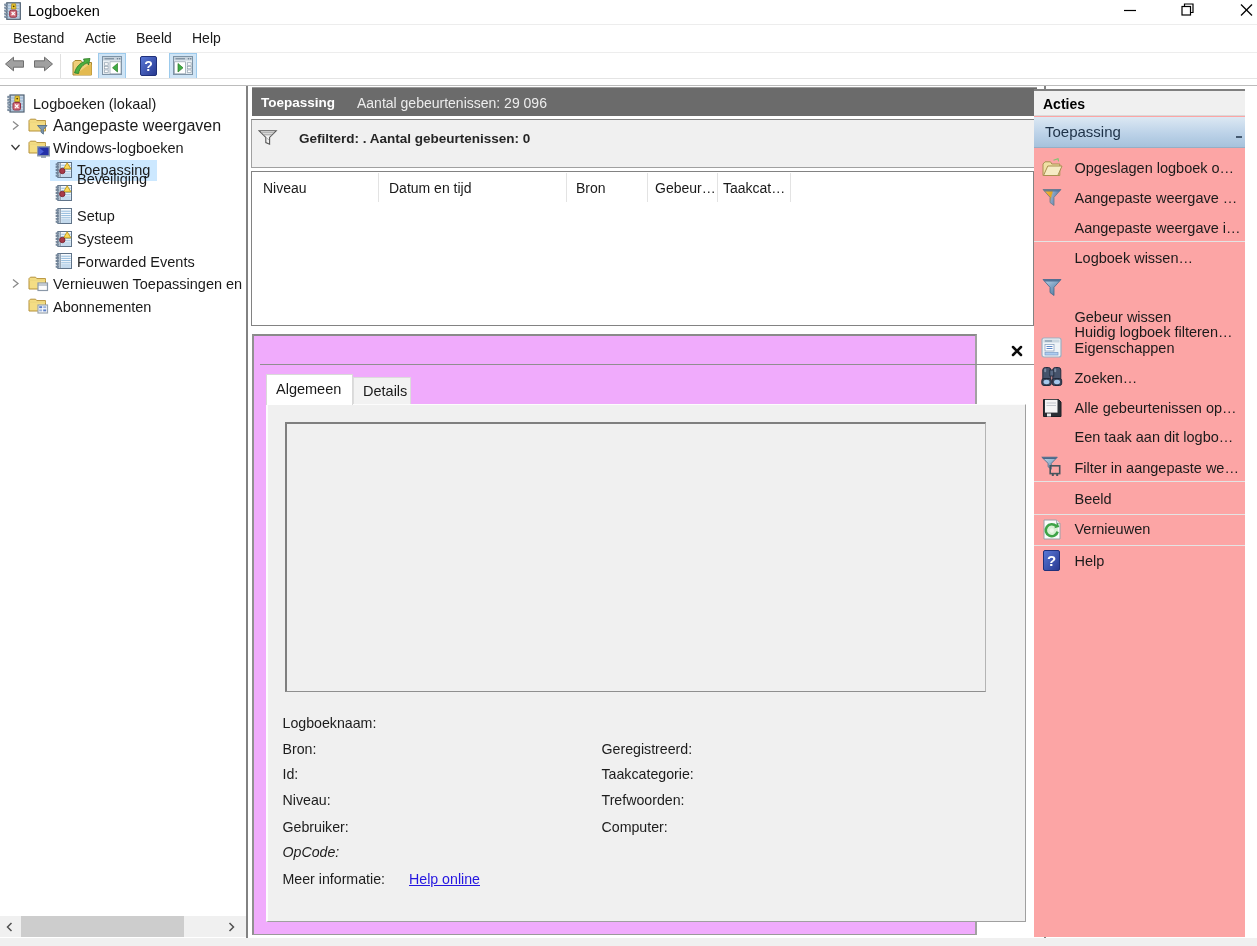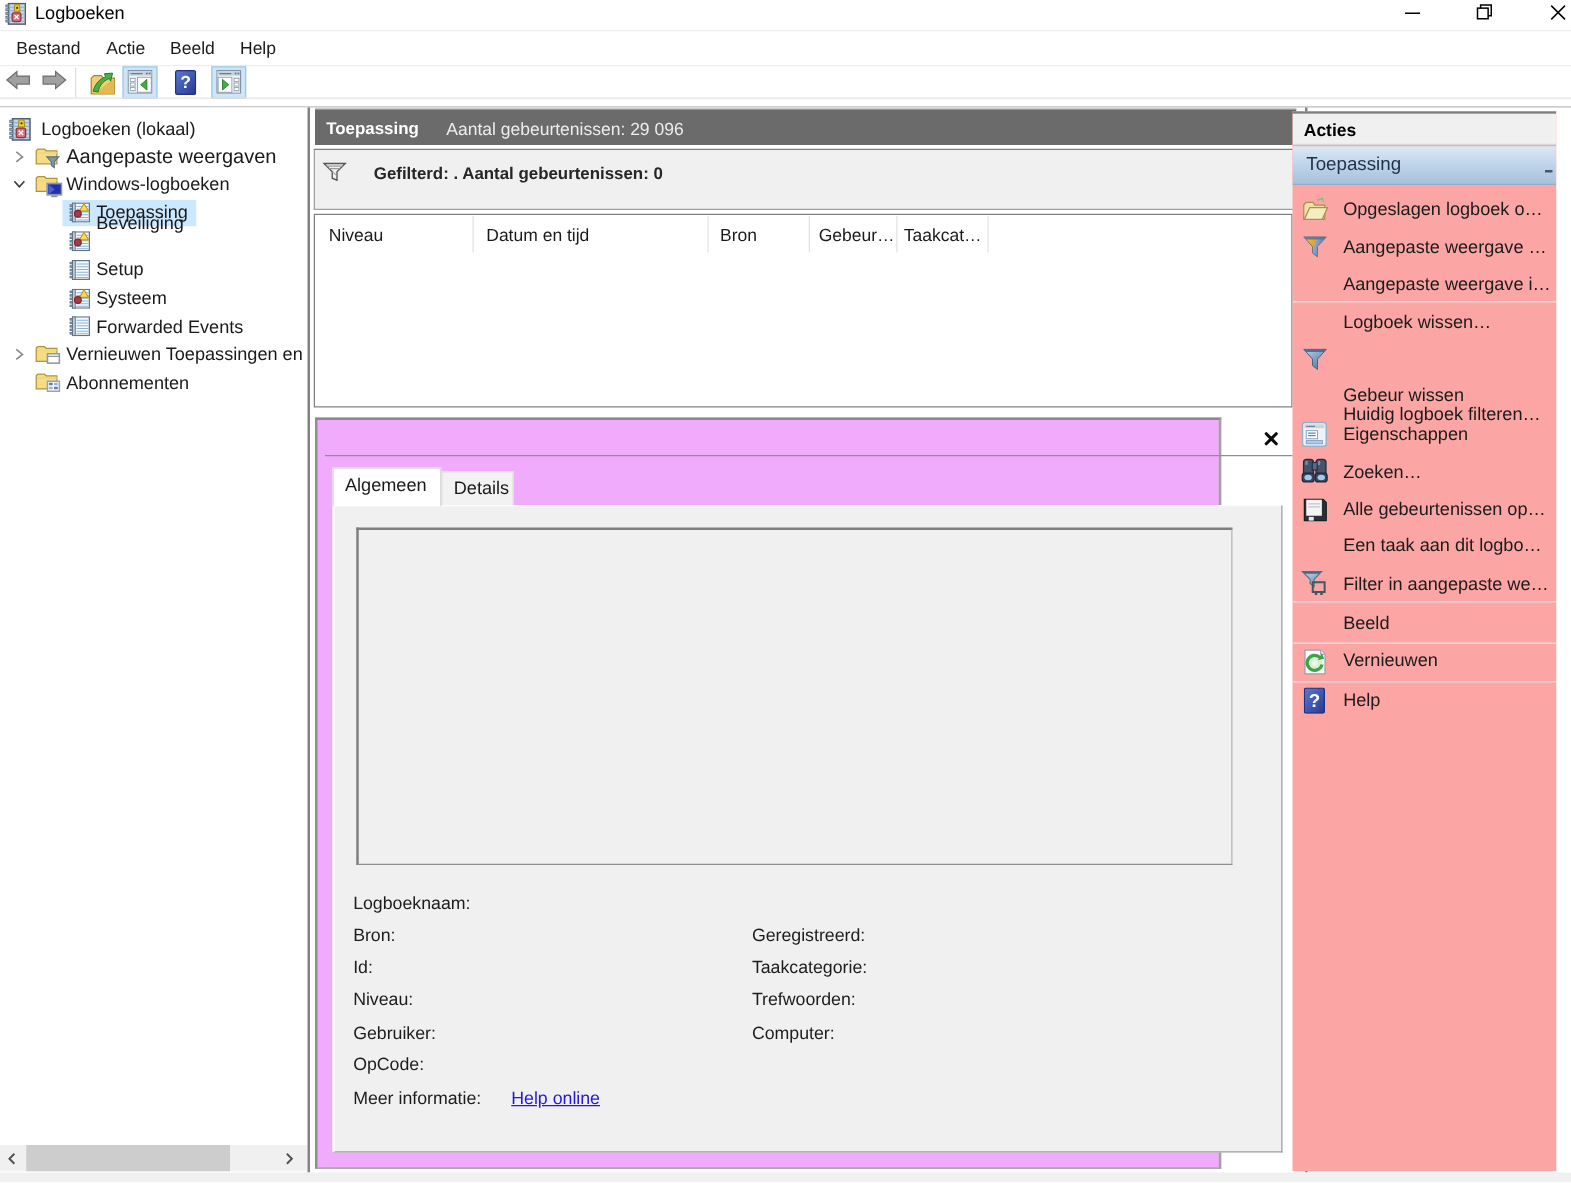--- a/index.html
+++ b/index.html
@@ -276,21 +276,21 @@
 
   <div class="abs" style="left:12px;top:68px;width:760px;height:518px;background:#f0f0f0;border-left:2px solid #fcfcfc;border-top:1px solid #fcfcfc;border-right:1px solid #a0a0a0;border-bottom:1px solid #a0a0a0;box-sizing:border-box;z-index:2;"></div>
 
   <div class="abs" style="left:31px;top:86px;width:701px;height:270px;background:#f0f0f0;border-top:2px solid #7f7f7f;border-left:2px solid #7f7f7f;border-right:1px solid #b4b4b4;border-bottom:1px solid #8f8f8f;box-sizing:border-box;z-index:3;"></div>
 
   <span class="t" style="left:28.5px;top:377px;font-size:14.2px;color:#1c1c1c;z-index:3;">Logboeknaam:</span>
   <span class="t" style="left:28.5px;top:403px;font-size:14.2px;color:#1c1c1c;z-index:3;">Bron:</span>
   <span class="t" style="left:28.5px;top:428px;font-size:14.2px;color:#1c1c1c;z-index:3;">Id:</span>
   <span class="t" style="left:28.5px;top:454px;font-size:14.2px;color:#1c1c1c;z-index:3;">Niveau:</span>
   <span class="t" style="left:28.5px;top:481px;font-size:14.2px;color:#1c1c1c;z-index:3;">Gebruiker:</span>
-  <span class="t" style="left:28.5px;top:506px;font-size:14.2px;color:#1c1c1c;z-index:3;">OpCode:</span>
+  <span class="t" style="left:28.5px;top:506px;font-size:14.2px;color:#1c1c1c;z-index:3;font-style:italic;">OpCode:</span>
   <span class="t" style="left:28.5px;top:533px;font-size:14.2px;color:#1c1c1c;z-index:3;">Meer informatie:</span>
   <span class="t" style="left:155px;top:533px;font-size:14.2px;color:#2516e0;text-decoration:underline;z-index:3;">Help online</span>
   <span class="t" style="left:347.5px;top:403px;font-size:14.2px;color:#1c1c1c;z-index:3;">Geregistreerd:</span>
   <span class="t" style="left:347.5px;top:428px;font-size:14.2px;color:#1c1c1c;z-index:3;">Taakcategorie:</span>
   <span class="t" style="left:347.5px;top:454px;font-size:14.2px;color:#1c1c1c;z-index:3;">Trefwoorden:</span>
   <span class="t" style="left:347.5px;top:481px;font-size:14.2px;color:#1c1c1c;z-index:3;">Computer:</span>
 </div>
 
 <div class="abs" style="left:1044px;top:86px;width:2px;height:852px;background:#828282;"></div>
 <div class="abs" id="actions" style="left:1034px;top:89px;width:211px;height:848px;background:#fca5a5;overflow:hidden;">

